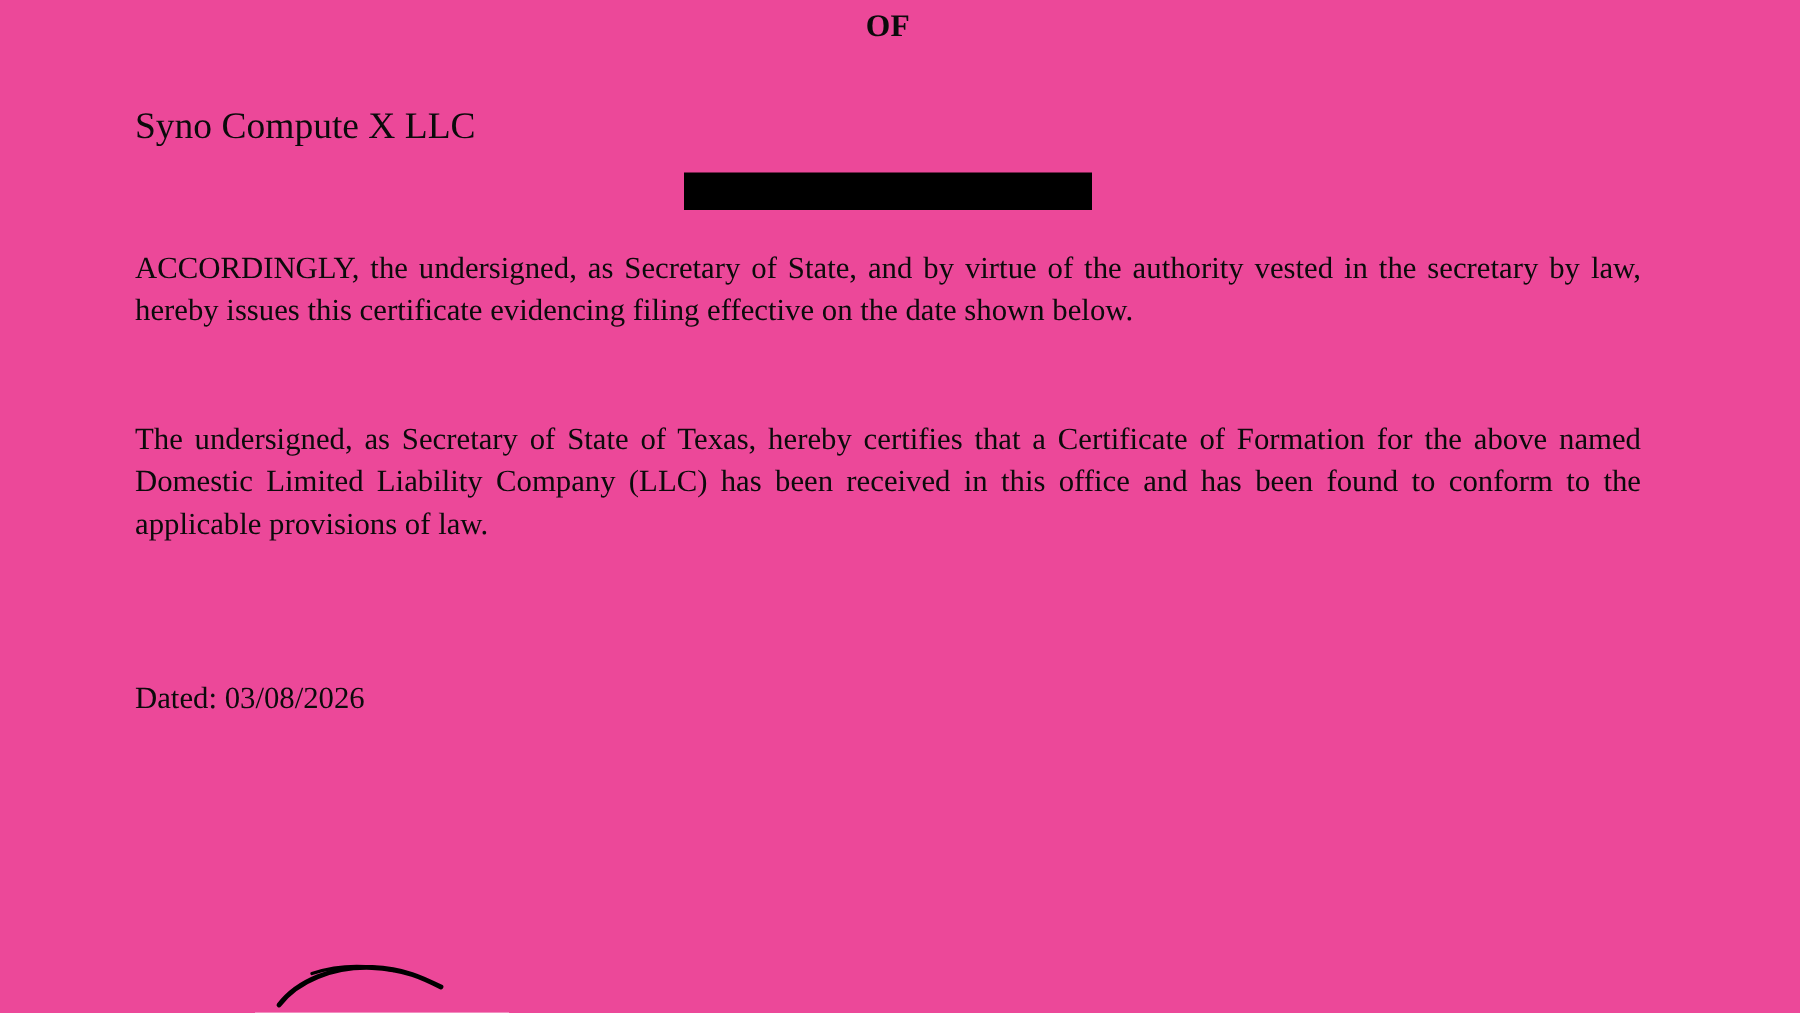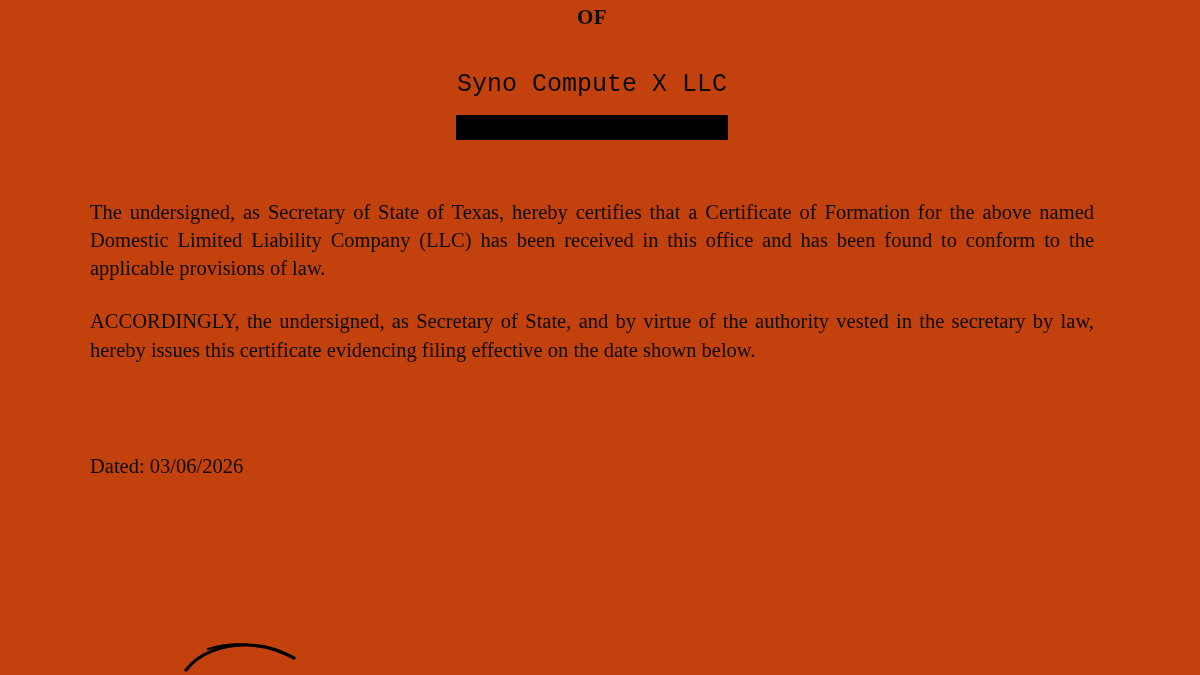--- a/index.html
+++ b/index.html
@@ -11,42 +11,40 @@
     width: 1200px;
     height: 675px;
     overflow: hidden;
     font-family: "Liberation Serif", serif;
     color: #0b0b0b;
   }
   .page {
     position: relative;
     width: 1200px;
     height: 675px;
-    background: #c2410c;
+    background: #ec4899;
   }
   .doc-body {
     position: absolute;
     left: 90px;
     top: 0;
     width: 1004px;
   }
   .heading-of {
     text-align: center;
     font-weight: bold;
     font-size: 21px;
     letter-spacing: 0.3px;
     margin: 6px 0 0 0;
     line-height: 1.1;
   }
   .entity-name {
-    text-align: center;
     font-size: 25px;
     margin: 42px 0 4px 0;
     line-height: 1.1;
-    font-family: Liberation Mono, monospace;
   }
   .redaction-wrap {
     display: flex;
     justify-content: center;
     margin-top: 16px;
   }
   .redaction-bar {
     width: 272px;
     height: 25px;
     background: #000000;
@@ -87,26 +85,26 @@
   <div class="doc-body">
 
     <div class="heading-of">OF</div>
 
     <div class="entity-name">Syno Compute X LLC</div>
 
     <div class="redaction-wrap">
       <div class="redaction-bar"></div>
     </div>
 
+    <p class="para gap">ACCORDINGLY, the undersigned, as Secretary of State, and by virtue of the authority vested in the secretary by law, hereby issues this certificate evidencing filing effective on the date shown below.</p>
+
     <p class="para first">The undersigned, as Secretary of State of Texas, hereby certifies that a Certificate of Formation for the above named Domestic Limited Liability Company (LLC) has been received in this office and has been found to conform to the applicable provisions of law.</p>
 
-    <p class="para gap">ACCORDINGLY, the undersigned, as Secretary of State, and by virtue of the authority vested in the secretary by law, hereby issues this certificate evidencing filing effective on the date shown below.</p>
 
-
-    <div class="dated">Dated: 03/06/2026</div>
+    <div class="dated">Dated: 03/08/2026</div>
 
 
   </div>
 
   <div class="signature-area">
     <svg class="sig-svg" width="320" height="35" viewBox="0 0 320 35">
       <path d="M8 30 C 20 14, 44 4, 70 5 C 92 6, 104 12, 116 18" fill="none" stroke="#000000" stroke-width="3.2" stroke-linecap="round"></path>
       <path d="M30 9 C 48 3, 66 3, 84 7" fill="none" stroke="#000000" stroke-width="2.2" stroke-linecap="round"></path>
     </svg>
   </div>

